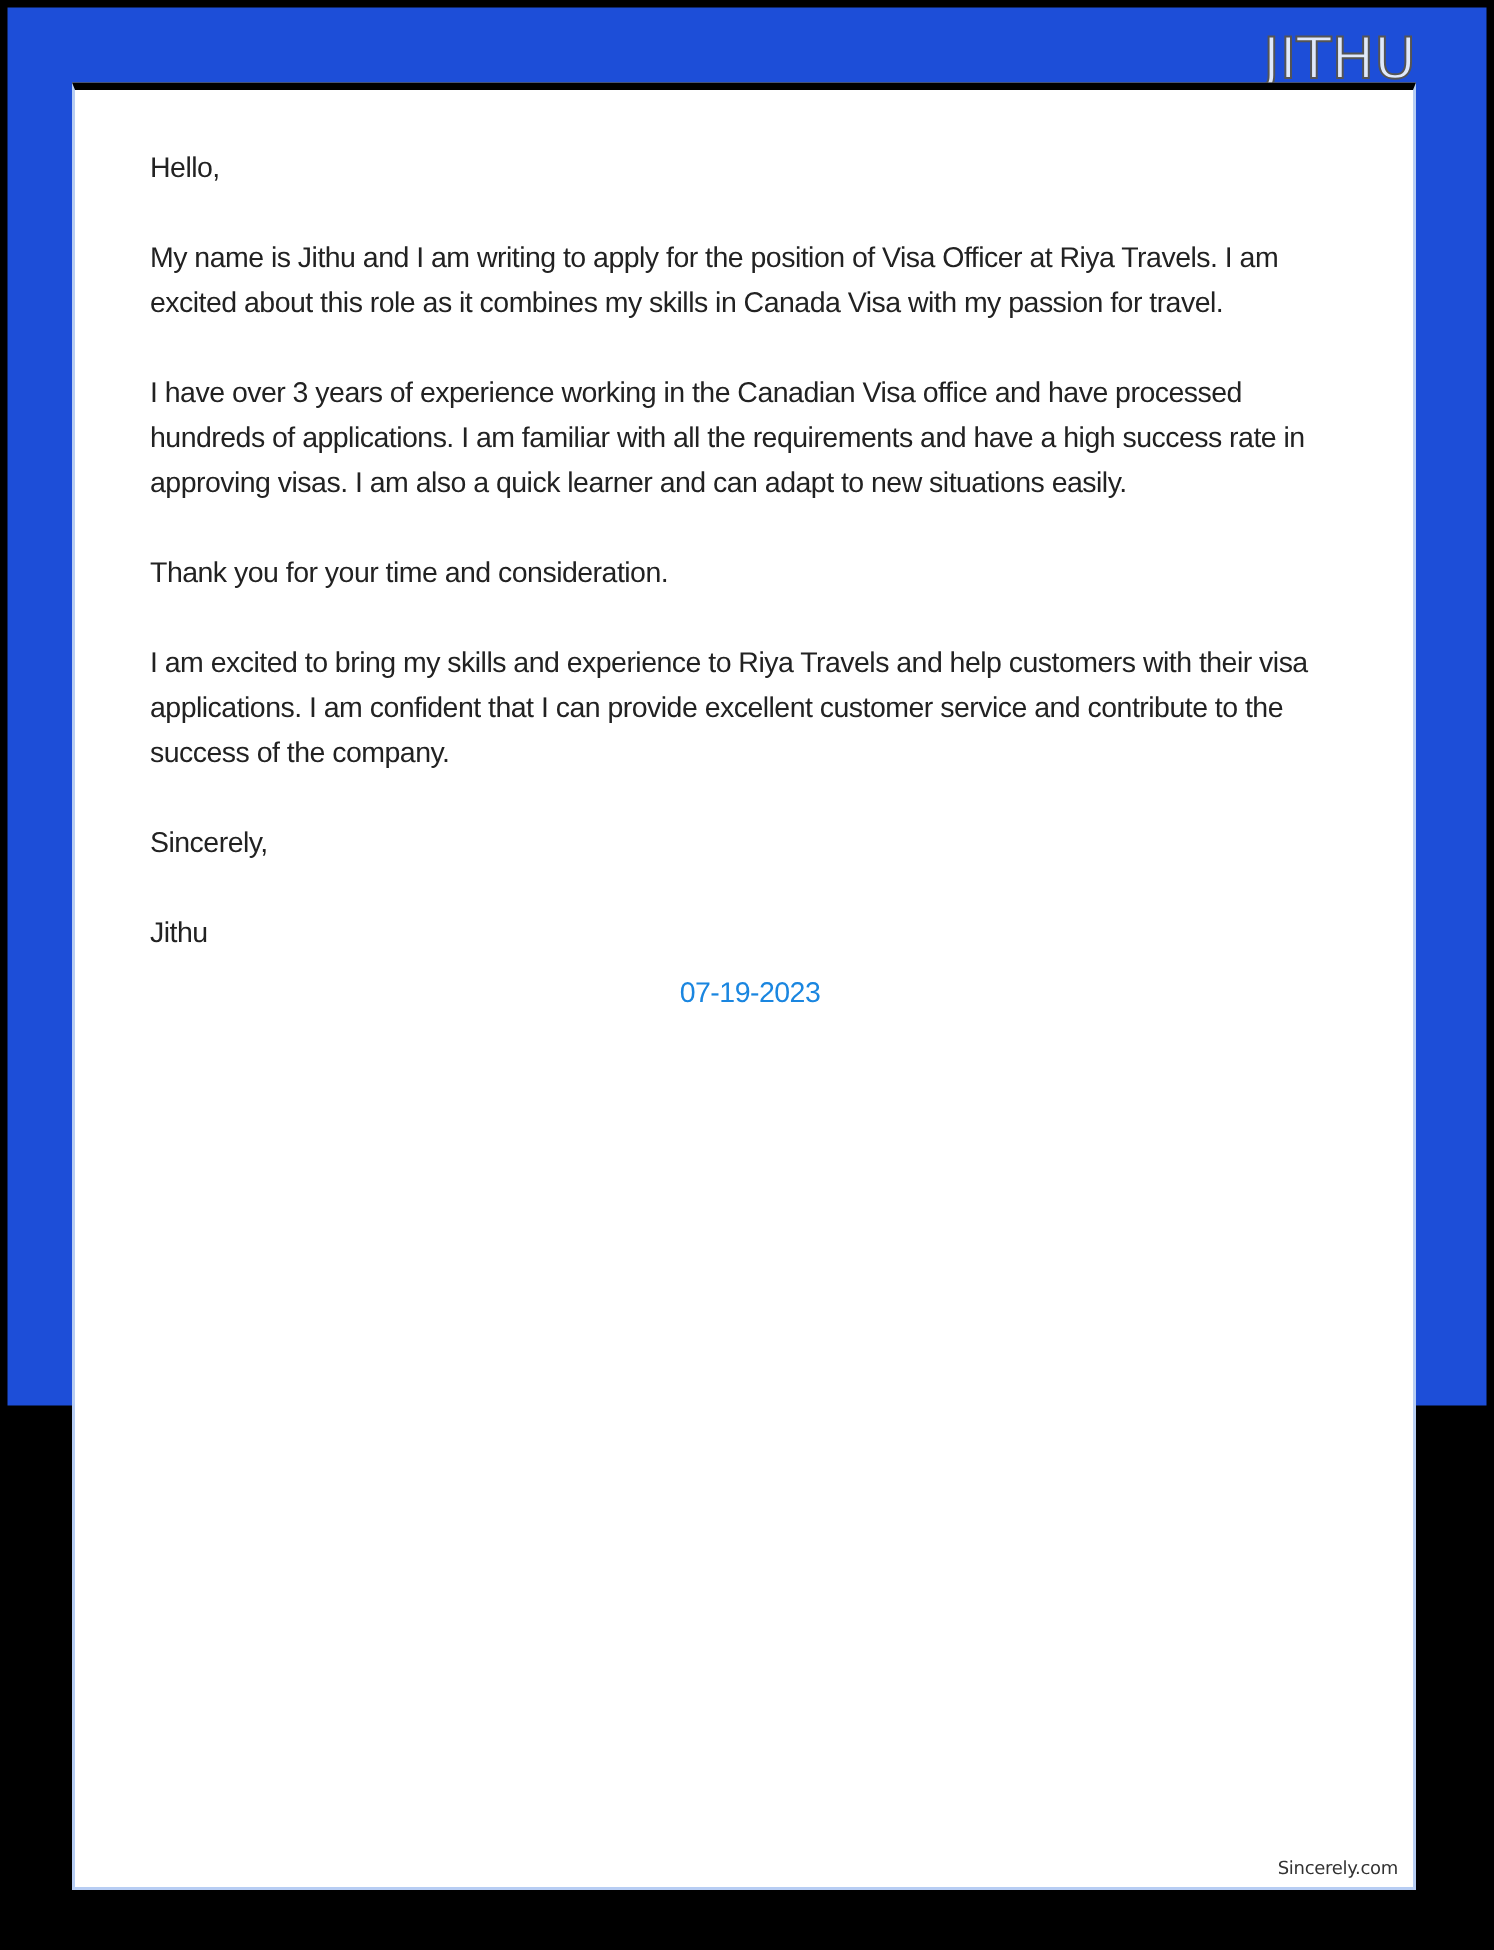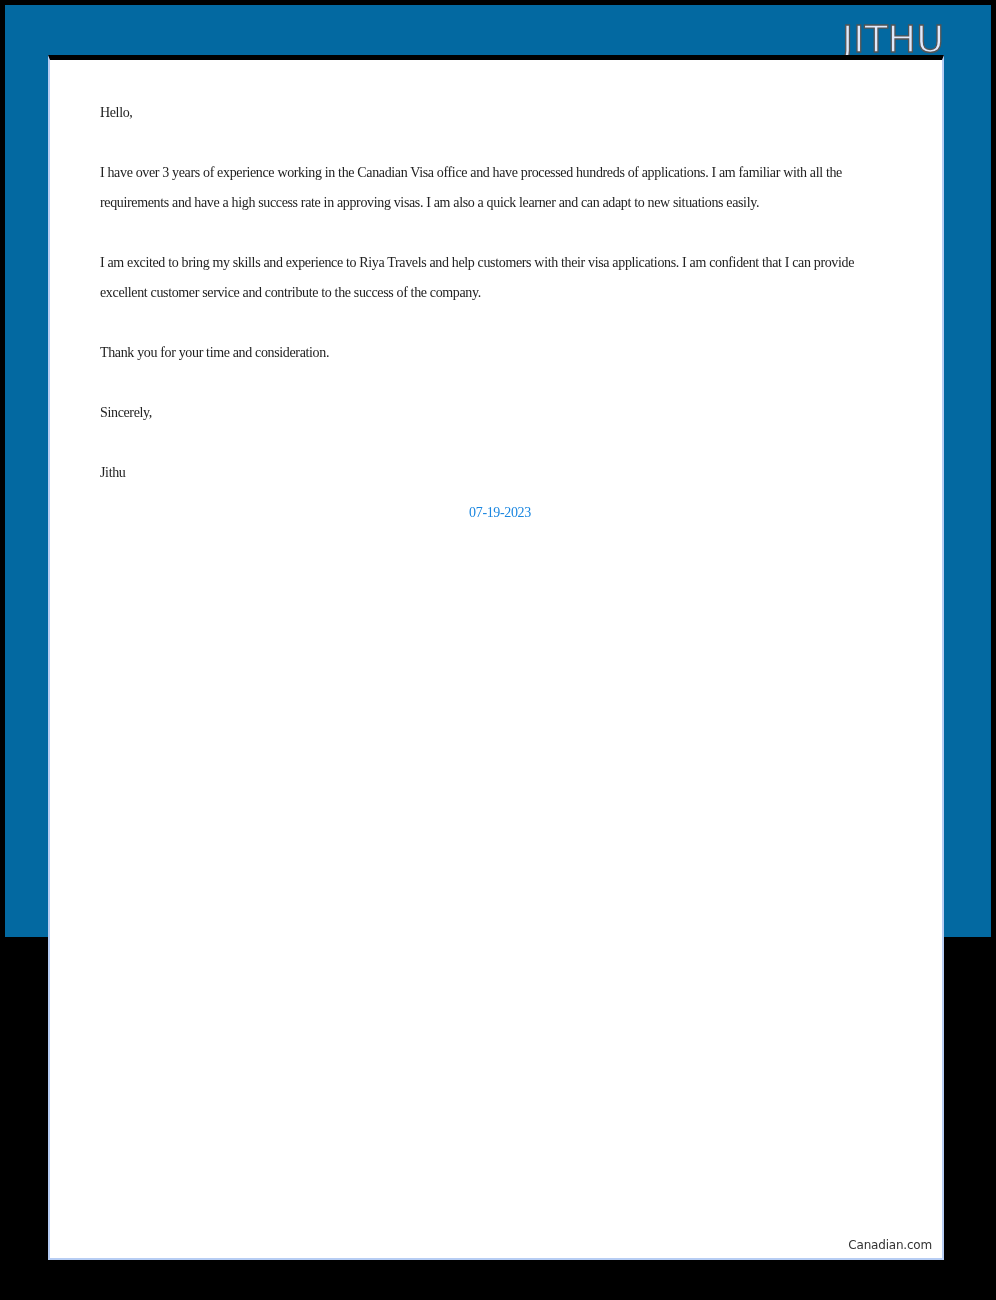--- a/index.html
+++ b/index.html
@@ -13,21 +13,21 @@
       overflow: hidden;
       background: #000000;
       font-family: "DejaVu Sans", sans-serif;
     }
     .page {
       position: absolute;
       left: 5px;
       top: 5px;
       width: 986px;
       height: 932px;
-      background: #0369a1;
+      background: #1d4ed8;
     }
     .name-title {
       position: absolute;
       right: 47px;
       top: 12px;
       font-family: "DejaVu Sans", sans-serif;
       font-size: 38px;
       font-weight: 400;
       letter-spacing: 0px;
       color: #e0e9fb;
@@ -45,22 +45,22 @@
       border-right: 2px solid #b7cdf3;
       border-bottom: 2px solid #b7cdf3;
       border-top: 5px solid #000000;
       box-sizing: border-box;
     }
     .letter {
       position: absolute;
       left: 50px;
       top: 38px;
       width: 800px;
-      font-family: Liberation Serif, serif;
-      font-size: 14px;
+      font-family: Liberation Sans, sans-serif;
+      font-size: 19px;
       line-height: 30px;
       color: #222222;
       letter-spacing: -0.35px;
     }
     .letter p {
       margin: 0 0 30px 0;
     }
     .letter p.sig-name {
       margin-bottom: 10px;
     }
@@ -81,23 +81,24 @@
   </style>
 </head>
 <body>
 
 <div class="page">
   <div class="name-title">JITHU</div>
 
   <div class="card">
     <div class="letter">
       <p>Hello,</p>
+      <p>My name is Jithu and I am writing to apply for the position of Visa Officer at Riya Travels. I am excited about this role as it combines my skills in Canada Visa with my passion for travel.</p>
       <p>I have over 3 years of experience working in the Canadian Visa office and have processed hundreds of applications. I am familiar with all the requirements and have a high success rate in approving visas. I am also a quick learner and can adapt to new situations easily.</p>
+      <p>Thank you for your time and consideration.</p>
       <p>I am excited to bring my skills and experience to Riya Travels and help customers with their visa applications. I am confident that I can provide excellent customer service and contribute to the success of the company.</p>
-      <p>Thank you for your time and consideration.</p>
       <p>Sincerely,</p>
       <p class="sig-name">Jithu</p>
       <p class="date">07-19-2023</p>
     </div>
 
-    <div class="footer-brand">Canadian.com</div>
+    <div class="footer-brand">Sincerely.com</div>
   </div>
 </div>
 
 </body></html>

